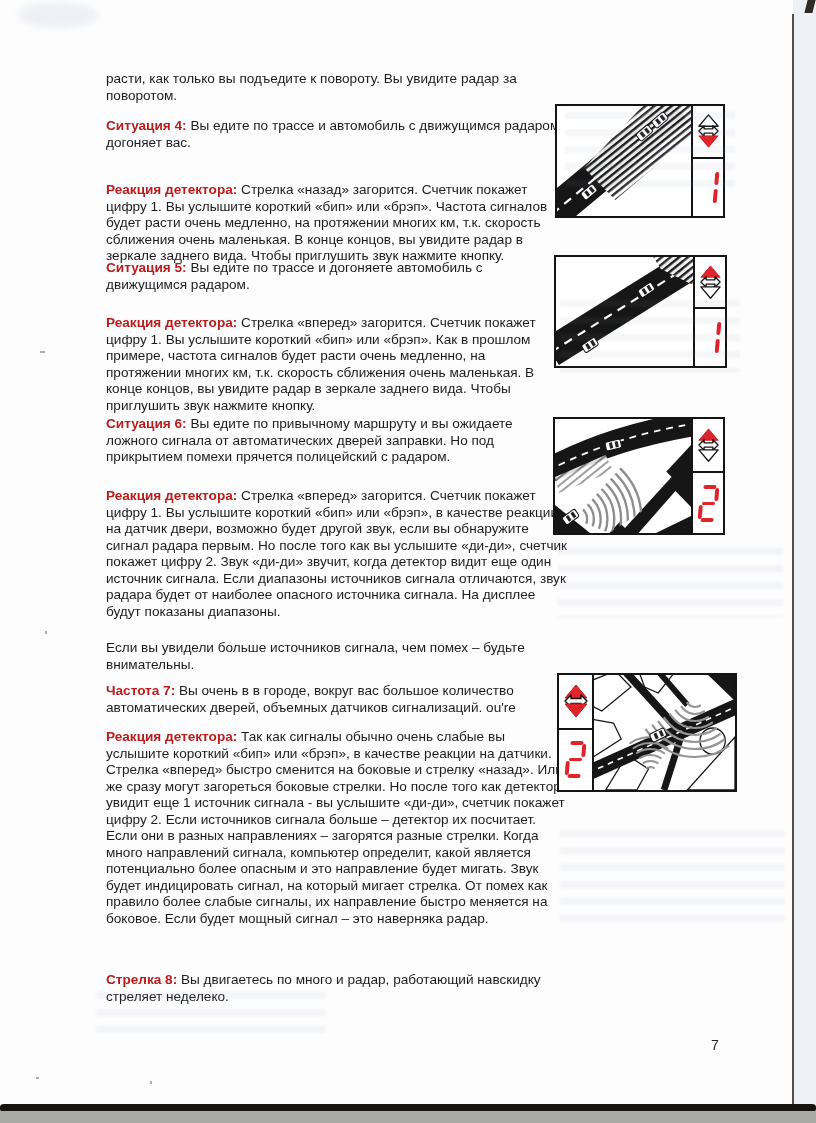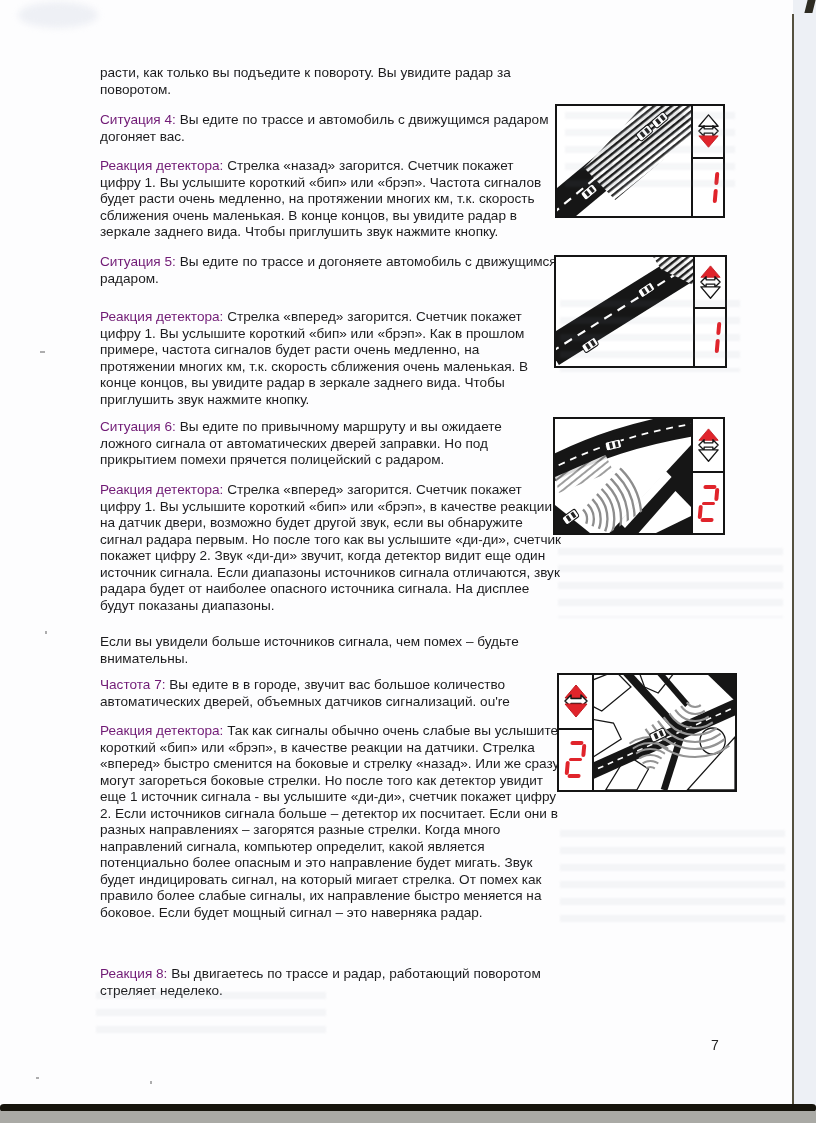--- a/index.html
+++ b/index.html
@@ -13,23 +13,23 @@
   .edge-strip{position:absolute;right:0;top:0;width:23px;height:1105px;background:#edf0f5;}
   .edge-line{position:absolute;right:22px;top:14px;width:2px;height:1091px;background:#55513f;}
   .corner-mark{position:absolute;right:2px;top:0;width:8px;height:13px;background:#2d2b22;transform:skewX(-14deg);}
   .bottom-band{position:absolute;left:0;top:1104px;width:816px;height:8px;background:#16140c;border-radius:4px/3px;}
   .below-page{position:absolute;left:0;top:1111px;width:816px;height:12px;background:#aaaaa5;}
   .speck{position:absolute;background:#6b6b6b;opacity:.55;}
   .smudge{position:absolute;background:#eef0f5;border-radius:50%;filter:blur(3px);}
   .bleed{position:absolute;opacity:.55;filter:blur(.8px);
     background:repeating-linear-gradient(to bottom, rgba(132,142,162,.14) 0 7px, rgba(0,0,0,0) 7px 17px);}
   
-  .para{position:absolute;left:90px;width:457px;margin:10px;font-size:13.6px;line-height:16.5px;}
+  .para{position:absolute;left:90px;width:457px;margin:16px;font-size:13.6px;line-height:16.5px;}
   .para.wide{width:463px;}
-  .lbl{font-weight:normal;color:#701a75;}
+  .lbl{font-weight:bold;color:#b91c1c;}
   .pageno{position:absolute;left:711px;top:1037px;font-size:14px;color:#222;}
   
   .illus{position:absolute;display:flex;align-items:stretch;}
   .art{flex:1;border:2px solid #141414;background:#fff;overflow:hidden;}
   .art svg{display:block;width:100%;height:100%;}
   .panel{width:30px;margin-left:-2px;display:flex;flex-direction:column;border:2px solid #141414;background:#fff;}
   .panel-left .panel{order:-1;margin-left:0;margin-right:-2px;width:33px;}
   .cell-arrows{height:46%;display:flex;flex-direction:column;align-items:center;justify-content:center;border-bottom:2px solid #141414;}
   .cell-digit{flex:1;display:flex;align-items:center;justify-content:center;}
   .arrow{display:block;line-height:0;margin:-1.5px 0;}
@@ -73,34 +73,34 @@
       </clipPath>
     <clipPath id="clipB4">
         <polygon points="58,100 10,30 110,26"></polygon>
       </clipPath>
   </defs>
 </svg>
 
 <p class="para" style="top:55px"><span>расти, как только вы подъедите к повороту. Вы увидите радар за поворотом.</span></p>
 
 <p class="para" style="top:102px"><strong class="lbl">Ситуация 4:</strong> <span>Вы едите по трассе и автомобиль с движущимся радаром догоняет вас.</span></p>
-<p class="para" style="top:148px"><strong class="lbl">Реакция детектора:</strong> <span>Стрелка «назад» загорится. Счетчик покажет цифру 1. Вы услышите короткий «бип» или «брэп». Частота сигналов будет расти очень медленно, на протяжении многих км, т.к. скорость сближения очень маленькая. В конце концов, вы увидите радар в зеркале заднего вида. Чтобы приглушить звук нажмите кнопку.</span></p>
+<p class="para" style="top:166px"><strong class="lbl">Реакция детектора:</strong> <span>Стрелка «назад» загорится. Счетчик покажет цифру 1. Вы услышите короткий «бип» или «брэп». Частота сигналов будет расти очень медленно, на протяжении многих км, т.к. скорость сближения очень маленькая. В конце концов, вы увидите радар в зеркале заднего вида. Чтобы приглушить звук нажмите кнопку.</span></p>
 
 <p class="para" style="top:244px"><strong class="lbl">Ситуация 5:</strong> <span>Вы едите по трассе и догоняете автомобиль с движущимся радаром.</span></p>
 <p class="para" style="top:299px"><strong class="lbl">Реакция детектора:</strong> <span>Стрелка «вперед» загорится. Счетчик покажет цифру 1. Вы услышите короткий «бип» или «брэп». Как в прошлом примере, частота сигналов будет расти очень медленно, на протяжении многих км, т.к. скорость сближения очень маленькая. В конце концов, вы увидите радар в зеркале заднего вида. Чтобы приглушить звук нажмите кнопку.</span></p>
 
-<p class="para" style="top:409px"><strong class="lbl">Ситуация 6:</strong> <span>Вы едите по привычному маршруту и вы ожидаете ложного сигнала от автоматических дверей заправки. Но под прикрытием помехи прячется полицейский с радаром.</span></p>
+<p class="para" style="top:400px"><strong class="lbl">Ситуация 6:</strong> <span>Вы едите по привычному маршруту и вы ожидаете ложного сигнала от автоматических дверей заправки. Но под прикрытием помехи прячется полицейский с радаром.</span></p>
 <p class="para wide" style="top:472px"><strong class="lbl">Реакция детектора:</strong> <span>Стрелка «вперед» загорится. Счетчик покажет цифру 1. Вы услышите короткий «бип» или «брэп», в качестве реакции на датчик двери, возможно будет другой звук, если вы обнаружите сигнал радара первым. Но после того как вы услышите «ди-ди», счетчик покажет цифру 2. Звук «ди-ди» звучит, когда детектор видит еще один источник сигнала. Если диапазоны источников сигнала отличаются, звук радара будет от наиболее опасного источника сигнала. На дисплее будут показаны диапазоны.</span></p>
 
 <p class="para" style="top:624px"><span>Если вы увидели больше источников сигнала, чем помех – будьте внимательны.</span></p>
 
-<p class="para" style="top:667px"><strong class="lbl">Частота 7:</strong> <span>Вы едите в в городе, звучит вас большое количество автоматических дверей, объемных датчиков сигнализаций. ou're</span></p>
+<p class="para" style="top:667px"><strong class="lbl">Частота 7:</strong> <span>Вы очень в в городе, вокруг вас большое количество автоматических дверей, объемных датчиков сигнализаций. ou're</span></p>
 <p class="para wide" style="top:713px"><strong class="lbl">Реакция детектора:</strong> <span>Так как сигналы обычно очень слабые вы услышите короткий «бип» или «брэп», в качестве реакции на датчики. Стрелка «вперед» быстро сменится на боковые и стрелку «назад». Или же сразу могут загореться боковые стрелки. Но после того как детектор увидит еще 1 источник сигнала - вы услышите «ди-ди», счетчик покажет цифру 2. Если источников сигнала больше – детектор их посчитает. Если они в разных направлениях – загорятся разные стрелки. Когда много направлений сигнала, компьютер определит, какой является потенциально более опасным и это направление будет мигать. Звук будет индицировать сигнал, на который мигает стрелка. От помех как правило более слабые сигналы, их направление быстро меняется на боковое. Если будет мощный сигнал – это наверняка радар.</span></p>
 
-<p class="para" style="top:956px"><strong class="lbl">Реакция 8:</strong> <span>Вы двигаетесь по трассе и радар, работающий поворотом стреляет неделеко.</span></p>
+<p class="para" style="top:956px"><strong class="lbl">Стрелка 8:</strong> <span>Вы двигаетесь по много и радар, работающий навскидку стреляет неделеко.</span></p>
 
 <div class="pageno">7</div>
 
 <div class="illus" style="left:555px;top:104px;width:170px;height:114px;">
   <div class="art">
     <svg viewBox="0 0 138 110" preserveAspectRatio="none">
       <rect width="138" height="110" fill="#fff"></rect>
       <polygon points="-16,95 114,-10 136,16 6,121" fill="#161616"></polygon>
       <line x1="-5" y1="108" x2="125" y2="3" stroke="#fff" stroke-width="2.2" stroke-dasharray="9 7"></line>
       <g transform="translate(33,86) rotate(-39)">

